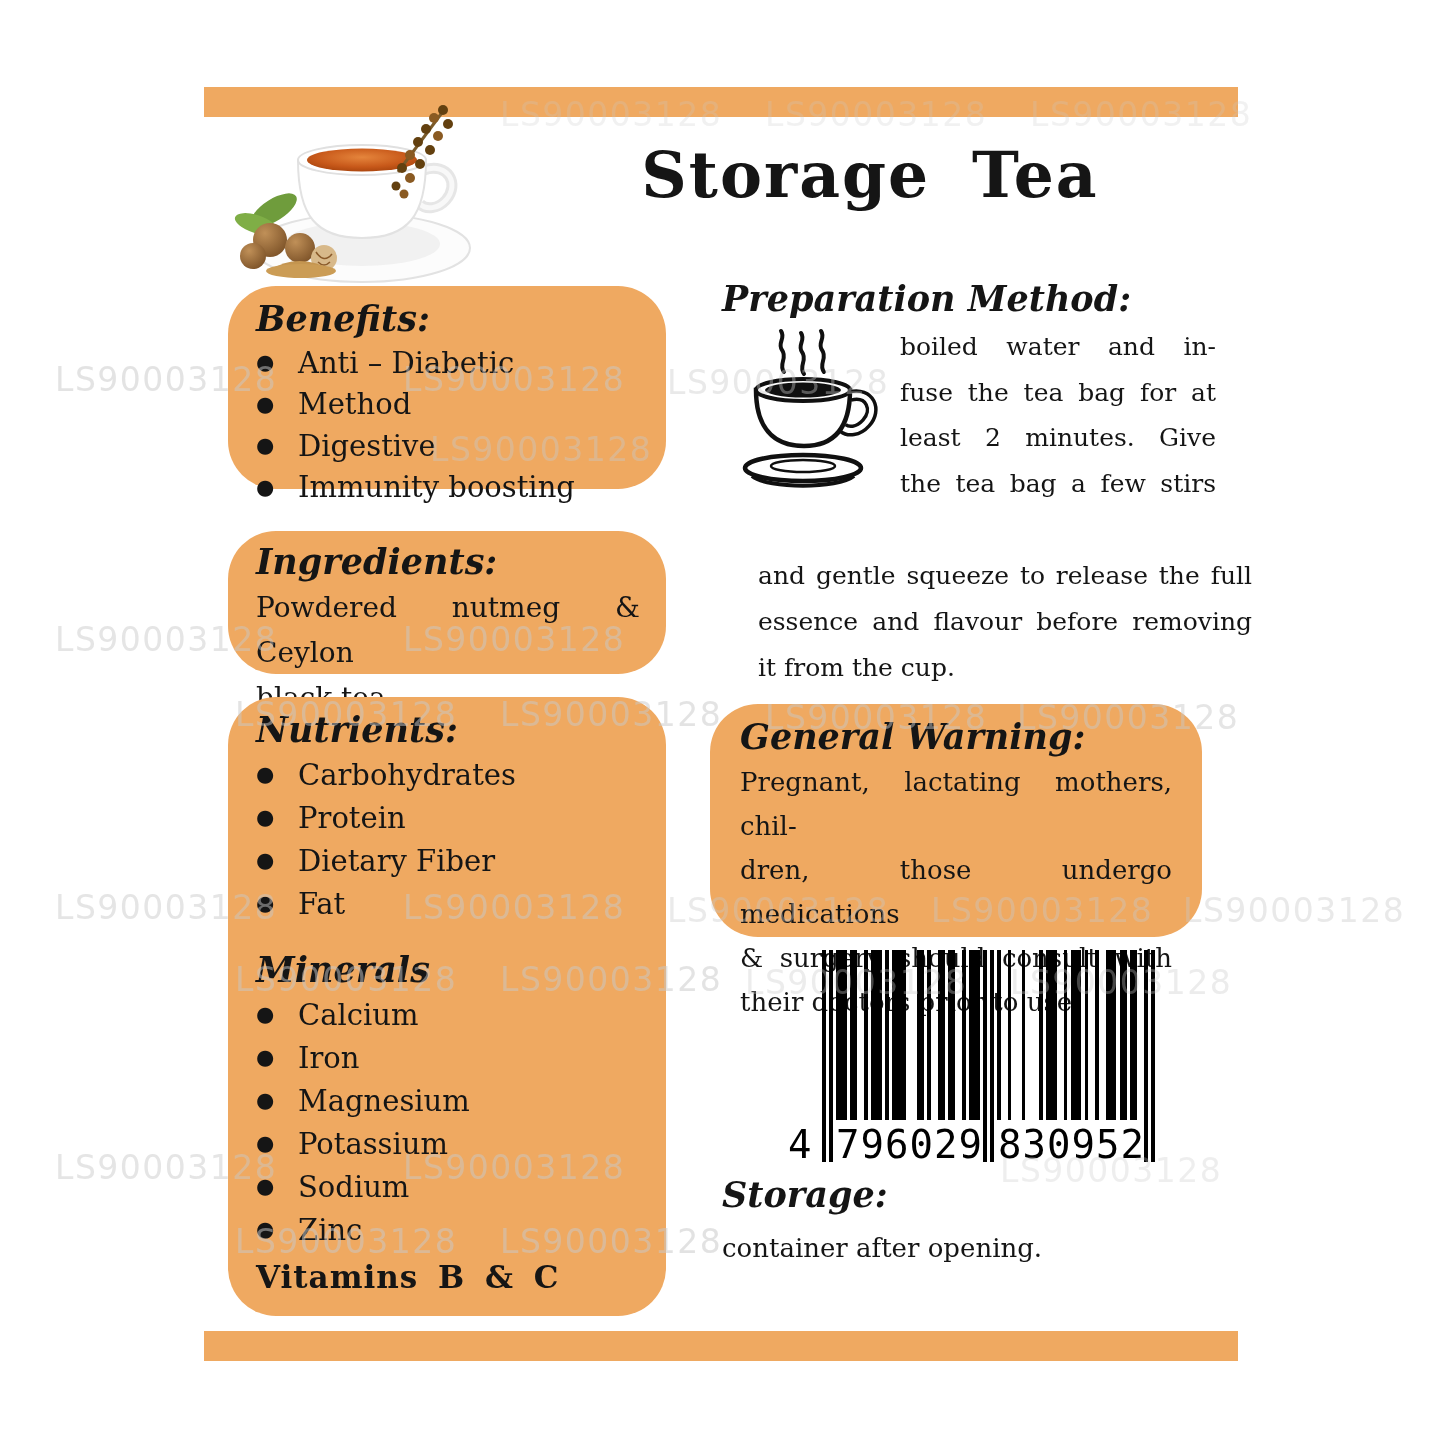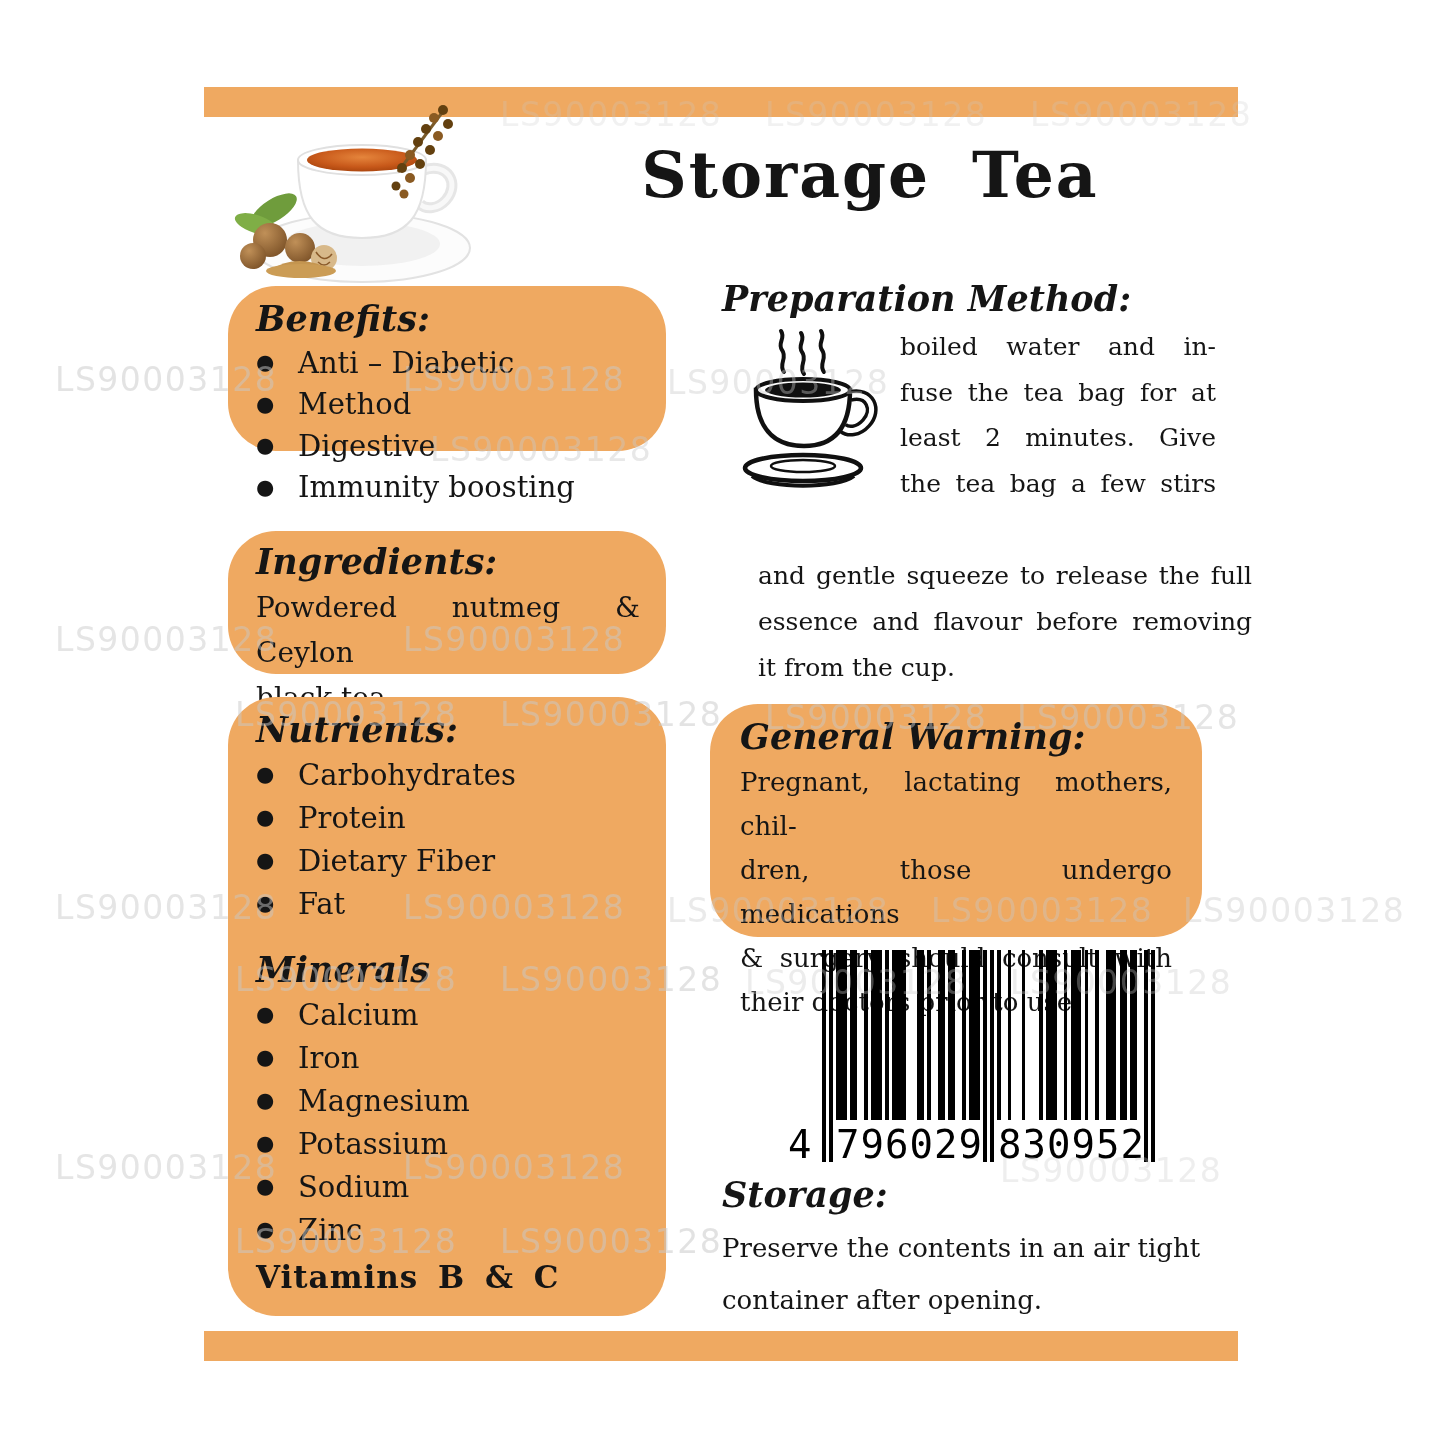--- a/index.html
+++ b/index.html
@@ -14,21 +14,21 @@
   
   #photo{position:absolute;left:212px;top:98px;width:292px;height:188px;}
   #prep-icon{position:absolute;left:728px;top:328px;width:160px;height:170px;}
 
   
   #title{position:absolute;left:610px;top:138px;width:520px;text-align:center;
          font-size:63px;font-weight:bold;letter-spacing:2px;word-spacing:18px;}
 
   
   .obox{position:absolute;background:#efa961;border-radius:48px;box-sizing:border-box;}
-  #benefits-box{left:228px;top:286px;width:438px;height:165px;padding:10px 16px 0 28px;}
+  #benefits-box{left:228px;top:286px;width:438px;height:203px;padding:10px 16px 0 28px;}
   #ingredients-box{left:228px;top:531px;width:438px;height:143px;padding:8px 16px 0 28px;}
   #nutrients-box{left:228px;top:697px;width:438px;height:619px;padding:10px 16px 0 28px;}
   #warning-box{left:710px;top:704px;width:492px;height:233px;padding:10px 30px 0 30px;}
 
   
   .h{font-weight:bold;font-style:italic;font-size:35px;line-height:46px;}
   .h2{margin-top:22px;}
   #prep-heading{position:absolute;left:722px;top:276px;}
   #storage-heading{position:absolute;left:722px;top:1172px;}
 
@@ -303,18 +303,17 @@
         <div class="bc-bar" style="left: 322px; width: 3.5px; height: 212px;"></div>
         <div class="bc-bar" style="left: 329px; width: 3.5px; height: 212px;"></div>
       </div>
     <div class="bc-digit lead">4</div>
     <div class="bc-digit g1">796029</div>
     <div class="bc-digit g2">830952</div>
   </div>
 
   <div class="h" id="storage-heading">Storage:</div>
   <div class="lines" id="storage-lines">
-      <div class="tline">Preserve the contents in an air tight</div>
       <div class="tline">container after opening.</div>
     </div>
 
   <div class="bar bottom"></div>
 </div>
 
 </body></html>

